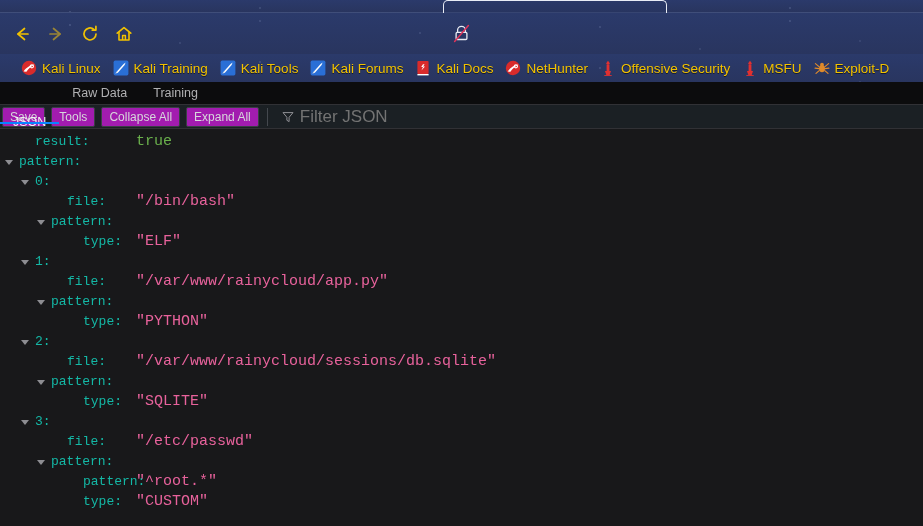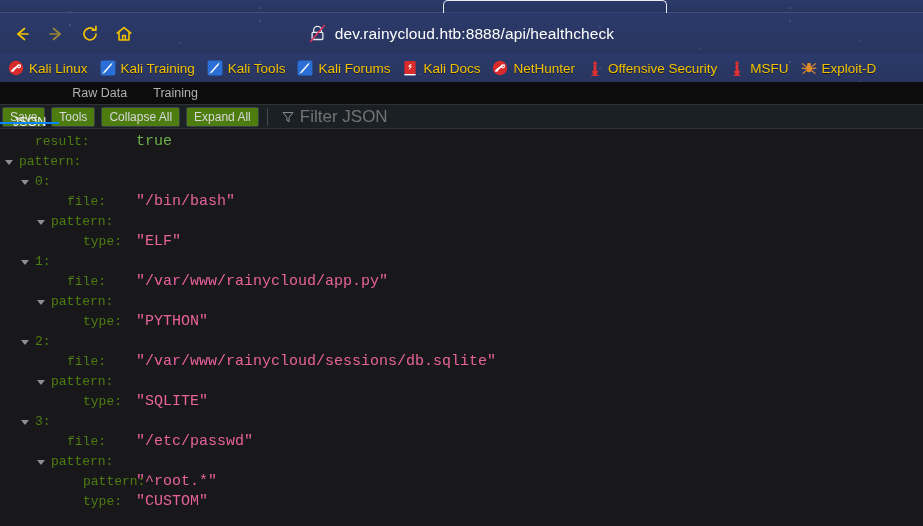--- a/index.html
+++ b/index.html
@@ -83,21 +83,21 @@
     letter-spacing: .1px;
     white-space: nowrap;
     font-family: "Liberation Sans", sans-serif;
   }
 
   
   .bookmark-bar {
     height: 28px;
     flex: 0 0 28px;
     display: flex; align-items: center;
-    padding-left: 3px;
+    padding-left: 16px;
     gap: 0px;
     overflow: hidden;
     white-space: nowrap;
   }
   .bm {
     display: inline-flex; align-items: center;
     gap: 5px;
     padding: 2px 7px 2px 5px;
     border-radius: 3px;
     cursor: pointer;
@@ -152,21 +152,21 @@
     display: flex; align-items: center;
     gap: 4px;
     padding: 0 0 0 0;
     border-bottom: 1px solid #313135;
   }
   .tbtn {
     height: 20px;
     display: inline-flex; align-items: center;
     padding: 0 7px;
     margin-left: 2px;
-    background: #4d7c0f;
+    background: #a21caf;
     border: 1px solid #3a3f45;
     border-radius: 2px;
     color: #d7d7db;
     font-size: 12px;
     font-family: "Liberation Sans", sans-serif;
     cursor: pointer;
     white-space: nowrap;
   }
   .tsep {
     width: 1px; height: 18px;
@@ -212,21 +212,21 @@
     content: "";
     position: absolute;
     left: 0; top: 3px;
     border-left: 4.5px solid transparent;
     border-right: 4.5px solid transparent;
     border-top: 5px solid #8d8d92;
   }
   .twisty.empty::after { display: none; }
 
   .jkey {
-    color: #4d7c0f;
+    color: #14b8a6;
     font-family: "Liberation Mono", monospace;
     font-size: 13px;
     padding-left: 4px;
   }
   .jval {
     position: absolute;
     left: 136px;
     font-family: "Liberation Mono", monospace;
     font-size: 15px;
   }
@@ -271,21 +271,20 @@
         </svg>
       </div>
     </div>
 
     <div class="urlbar">
       <svg class="url-lock" viewBox="0 0 17 19">
         <path d="M4.6 8.3 V6.2 a3.9 3.9 0 0 1 7.8 0 V8.3" fill="none" stroke="#e9ecf3" stroke-width="1.3"></path>
         <rect x="3.1" y="8.3" width="10.8" height="7.2" rx="1.1" fill="none" stroke="#e9ecf3" stroke-width="1.3"></rect>
         <path d="M1.6 17.4 L15.4 1.6" stroke="#e0345a" stroke-width="1.5" stroke-linecap="round"></path>
       </svg>
-      <span class="url-text">dev.rainycloud.htb:8888/api/healthcheck</span>
     </div>
   </div>
 
   <div class="bookmark-bar chrome-bg">
 
     <div class="bm">
       <svg class="bm-ico" viewBox="0 0 16 16">
         <circle cx="8" cy="8" r="7.2" fill="#d92b2b"></circle>
         <path d="M2.6 11.6 C5 7.6 9.6 5 13.4 4.6 C10.6 6.4 7.4 8.6 5.4 11.8 Z" fill="#ffffff"></path>
         <circle cx="10.9" cy="6.3" r="1.6" fill="none" stroke="#ffffff" stroke-width="1.1"></circle>

